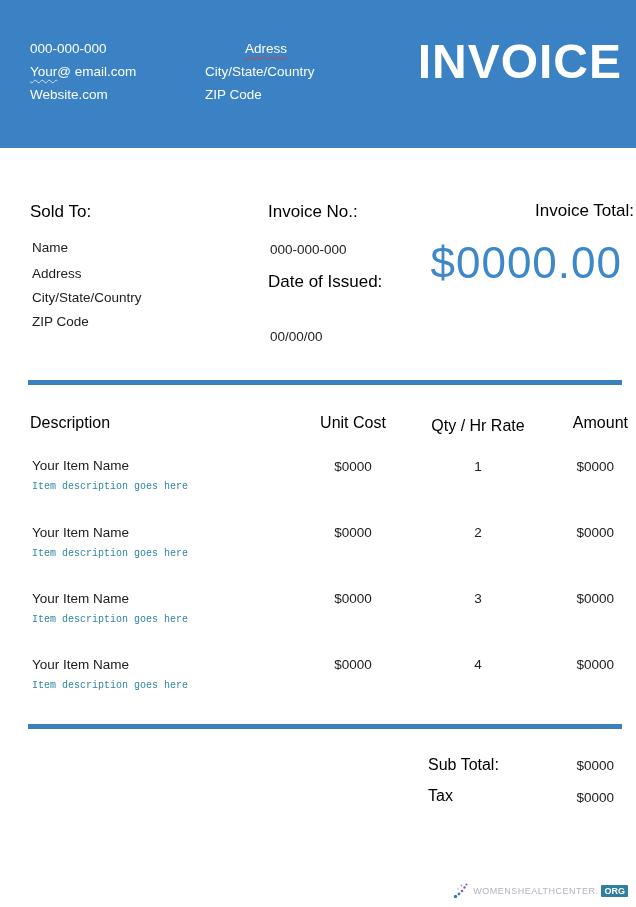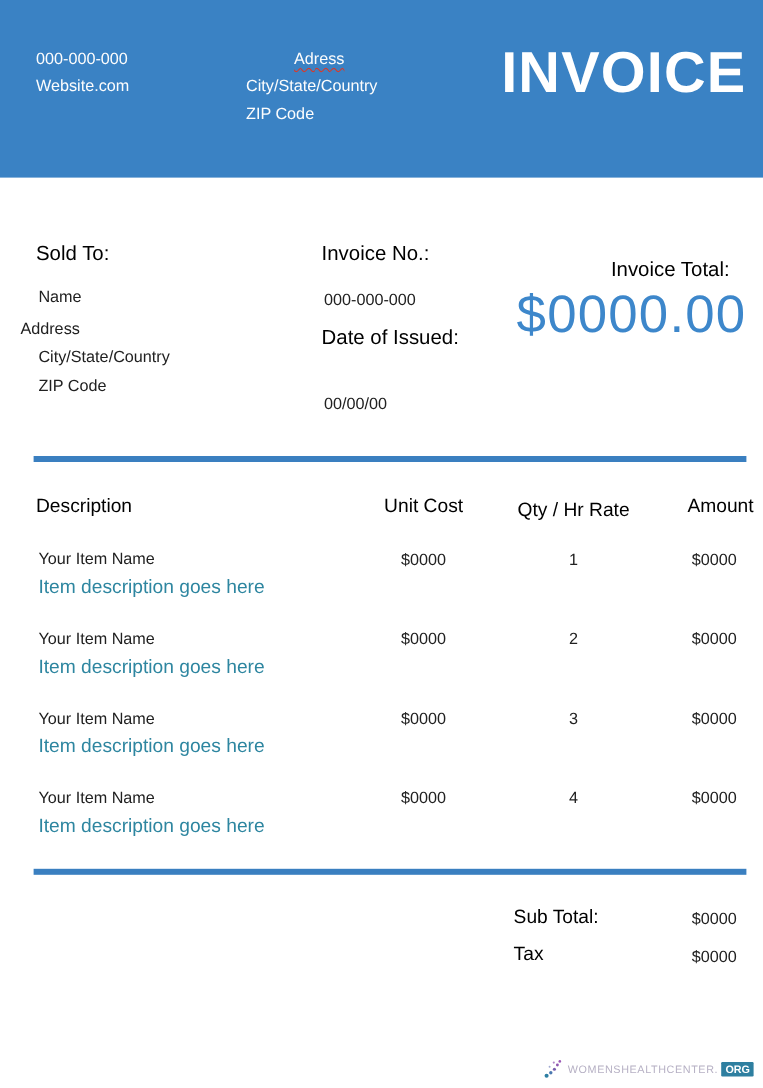--- a/index.html
+++ b/index.html
@@ -23,62 +23,63 @@
     text-decoration-color:#d03c30; text-decoration-thickness:1px; text-underline-offset:3px;margin-left:40px;
   }
   .sq-blue {
     text-decoration:underline; text-decoration-style:wavy;
     text-decoration-color:#cfe2f4; text-decoration-thickness:1px; text-underline-offset:3px;
   }
   
   .abs { position:absolute; }
   .h-blue { color:#000000; font-size:17px; }
   .body-txt { font-size:13.5px; color:#212121; }
-  .teal-txt { font-size:16px; color:#2e86a0; }
+  .teal-txt { font-size:10px; color:#2e86a0;font-family:Liberation Mono, monospace; }
   .big-total { font-size:44px; color:#3d87cb; letter-spacing:1px; }
   
   .divider { position:absolute; left:28px; width:594px; height:5px; background:#3a7fc0; }
   
   .col-center { width:110px; text-align:center; }
   .col-right { width:100px; text-align:right; }
   
   .logo { position:absolute; top:881px; right:8px; display:flex; align-items:center; gap:3px; }
   .logo-brand { font-size:9px; letter-spacing:0.5px; color:#b6b0c4; }
   .logo-org { font-size:9px; font-weight:bold; color:#ffffff; background:#2e7fa0; padding:1px 3px; border-radius:1px; }
 </style>
 </head>
 <body>
 
 <div class="page">
 
   <div class="hdr">
     <div class="hdr-col contact">
       <div>000-000-000</div>
+      <div><span class="sq-blue">Your</span><span>@ email.com</span></div>
       <div>Website.com</div>
     </div>
     <div class="hdr-col address">
       <div class="sq-red" style="display:inline-block;">Adress</div>
       <div>City/State/Country</div>
       <div>ZIP Code</div>
     </div>
     <div class="hdr-title">INVOICE</div>
   </div>
 
   <div class="abs h-blue" style="left:30px; top:202px;">Sold To:</div>
   <div class="abs body-txt" style="left:32px; top:240px;">Name</div>
-  <div class="abs body-txt" style="left:17px; top:266px;">Address</div>
+  <div class="abs body-txt" style="left:32px; top:266px;">Address</div>
   <div class="abs body-txt" style="left:32px; top:290px;">City/State/Country</div>
   <div class="abs body-txt" style="left:32px; top:314px;">ZIP Code</div>
 
   <div class="abs h-blue" style="left:268px; top:202px;">Invoice No.:</div>
   <div class="abs body-txt" style="left:270px; top:242px;">000-000-000</div>
   <div class="abs h-blue" style="left:268px; top:272px;">Date of Issued:</div>
   <div class="abs body-txt" style="left:270px; top:313px;margin-top:16px;">00/00/00</div>
 
-  <div class="abs h-blue" style="right:28px; top:201px;margin-top:14px;">Invoice Total:</div>
+  <div class="abs h-blue" style="right:2px; top:201px;">Invoice Total:</div>
   <div class="abs big-total" style="right:14px; top:238px;">$0000.00</div>
 
   <div class="divider" style="top:380px;"></div>
 
   <div class="abs h-blue" style="left:30px; top:414px; font-size:16px;">Description</div>
   <div class="abs h-blue col-center" style="left:298px; top:414px; font-size:16px;">Unit Cost</div>
   <div class="abs h-blue col-center" style="left:423px; top:417px; font-size:16px;">Qty / Hr Rate</div>
   <div class="abs h-blue col-right" style="left:528px; top:414px; font-size:16px;">Amount</div>
 
   <div>

